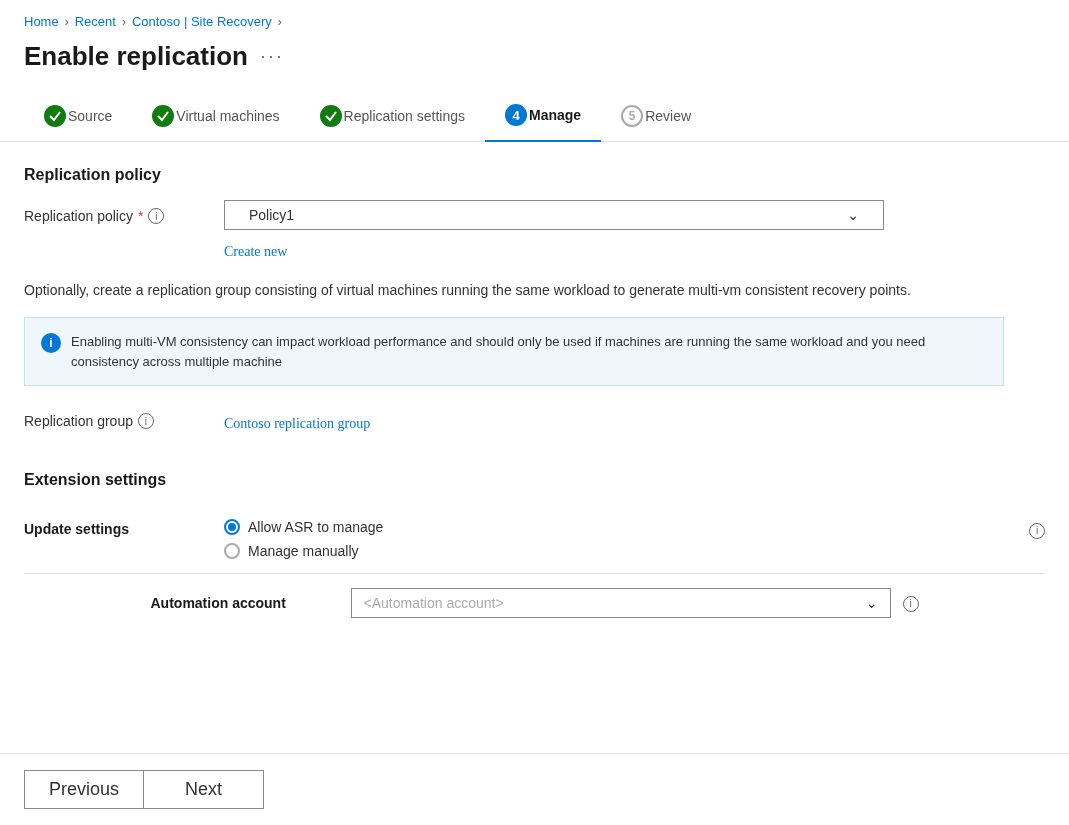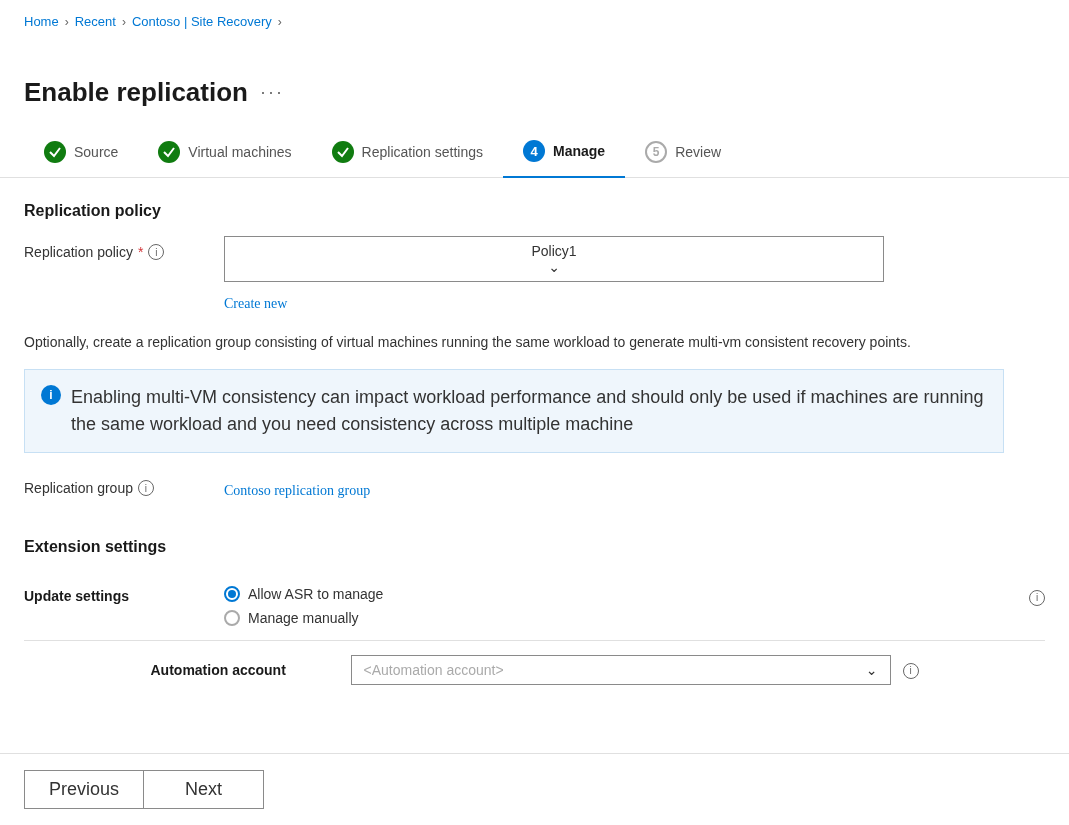--- a/index.html
+++ b/index.html
@@ -6,27 +6,27 @@
     body { font-family: 'Segoe UI', Arial, sans-serif; font-size: 14px; color: #333; background: #fff; }
 
     .page-container { max-width: 1069px; min-height: 825px; padding: 0; display: flex; flex-direction: column; }
 
     
     .breadcrumb { display: flex; align-items: center; gap: 6px; padding: 14px 24px 8px; font-size: 13px; }
     .breadcrumb a { color: #0078d4; text-decoration: none; }
     .breadcrumb .sep { color: #666; font-size: 12px; }
 
     
-    .page-header { padding: 4px 24px 20px; display: flex; align-items: center; gap: 12px; margin-top: 36px; }
+    .page-header { padding: 4px 24px 20px; display: flex; align-items: center; gap: 12px; }
     .page-title { font-size: 26px; font-weight: 600; color: #1a1a1a; }
     .page-menu-btn { background: none; border: none; font-size: 18px; color: #666; cursor: pointer; letter-spacing: 2px; }
 
     
     .steps-nav { display: flex; align-items: center; gap: 0; padding: 0 24px; border-bottom: 1px solid #e0e0e0; margin-bottom: 24px; }
-    .step-item { display: flex; align-items: center; gap: 8px; padding: 12px 20px 14px; position: relative; cursor: pointer; font-size: 14px; color: #555; white-space: nowrap; }
+    .step-item { display: flex; align-items: center; gap: 2px; padding: 12px 20px 14px; position: relative; cursor: pointer; font-size: 14px; color: #555; white-space: nowrap; }
     .step-item.active { color: #1a1a1a; font-weight: 600; border-bottom: 2px solid #0078d4; margin-bottom: -1px; }
     .step-item.completed { color: #555; }
     .step-icon { width: 22px; height: 22px; border-radius: 50%; display: flex; align-items: center; justify-content: center; font-size: 13px; flex-shrink: 0; }
     .step-icon.check { background: #107c10; color: white; }
     .step-icon.number-active { background: #0078d4; color: white; font-weight: 700; font-size: 13px; }
     .step-icon.number-inactive { background: #fff; border: 2px solid #aaa; color: #aaa; font-weight: 700; font-size: 12px; }
     .checkmark-svg { width: 14px; height: 14px; }
 
     
     .main-content { padding: 0 24px 24px; flex: 1; }
@@ -34,33 +34,33 @@
     
     .section-heading { font-size: 16px; font-weight: 700; color: #1a1a1a; margin-bottom: 16px; }
 
     
     .form-row { display: flex; align-items: flex-start; margin-bottom: 8px; }
     .form-label { min-width: 200px; padding-top: 8px; font-size: 14px; color: #333; display: flex; align-items: center; gap: 5px; }
     .required-star { color: #d13438; }
     .info-icon { width: 16px; height: 16px; border-radius: 50%; border: 1.5px solid #666; color: #666; font-size: 10px; display: inline-flex; align-items: center; justify-content: center; cursor: pointer; }
 
     
-    .dropdown-select { display: flex; align-items: center; justify-content: space-between; border: 1px solid #8a8a8a; padding: 6px 0; width: 660px; cursor: pointer; background: #fff; font-size: 14px; color: #333; flex-direction: column; }
+    .dropdown-select { display: flex; align-items: center; justify-content: space-between; border: 1px solid #8a8a8a; padding: 6px 24px; width: 660px; cursor: pointer; background: #fff; font-size: 14px; color: #333; }
     .dropdown-chevron { font-size: 14px; color: #333; }
 
     
     .create-link { color: #0078d4; text-decoration: none; font-size: 14px; cursor: pointer; display: inline-block; margin-top: 6px; margin-left: 200px; font-family: Liberation Serif, serif; }
 
     
     .description-text { font-size: 14px; color: #333; line-height: 1.5; margin: 20px 0 16px; max-width: 980px; }
 
     
     .info-banner { background: #eff6fc; border: 1px solid #c7e0f4; padding: 14px 16px; display: flex; align-items: flex-start; gap: 10px; max-width: 980px; margin-bottom: 24px; }
     .info-banner-icon { width: 20px; height: 20px; border-radius: 50%; background: #0078d4; color: white; display: flex; align-items: center; justify-content: center; font-size: 12px; font-weight: 700; flex-shrink: 0; margin-top: 1px; }
-    .info-banner-text { font-size: 18px; color: #333; line-height: 1.5; }
+    .info-banner-text { font-size: 13px; color: #333; line-height: 1.5; }
 
     
     .rep-group-row { display: flex; align-items: center; margin-bottom: 39px; }
     .rep-group-label { min-width: 200px; display: flex; align-items: center; gap: 5px; font-size: 14px; color: #333; }
 
     
     .extension-heading { font-size: 16px; font-weight: 700; color: #1a1a1a; margin-bottom: 16px; }
     .extension-row { display: flex; align-items: flex-start; padding: 14px 0; border-bottom: 1px solid #e0e0e0; }
     .extension-label { min-width: 200px; font-weight: 700; font-size: 14px; color: #1a1a1a; padding-top: 2px; }
     .extension-controls { flex: 1; }

